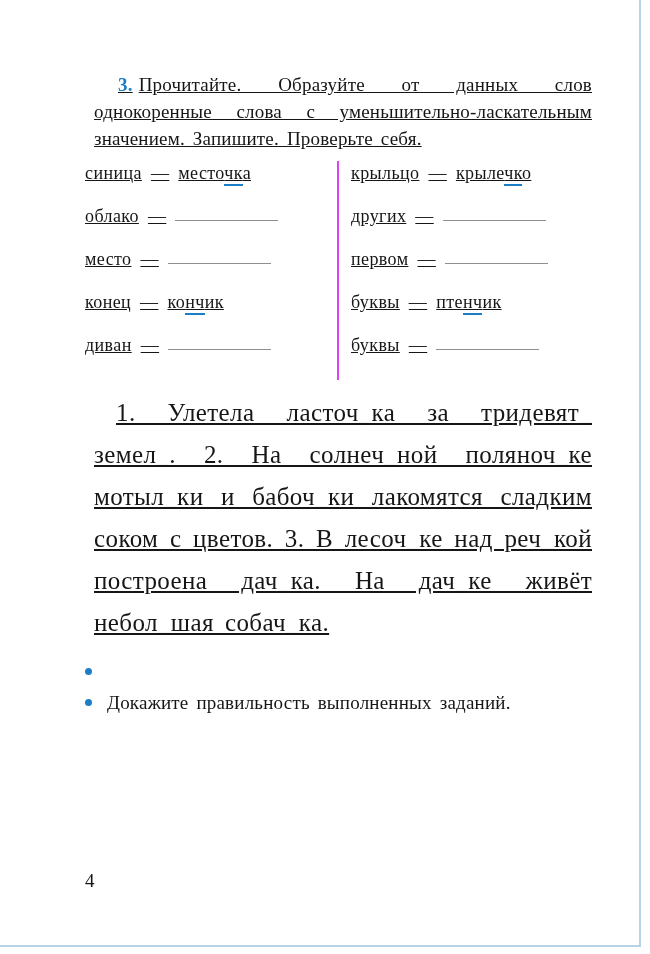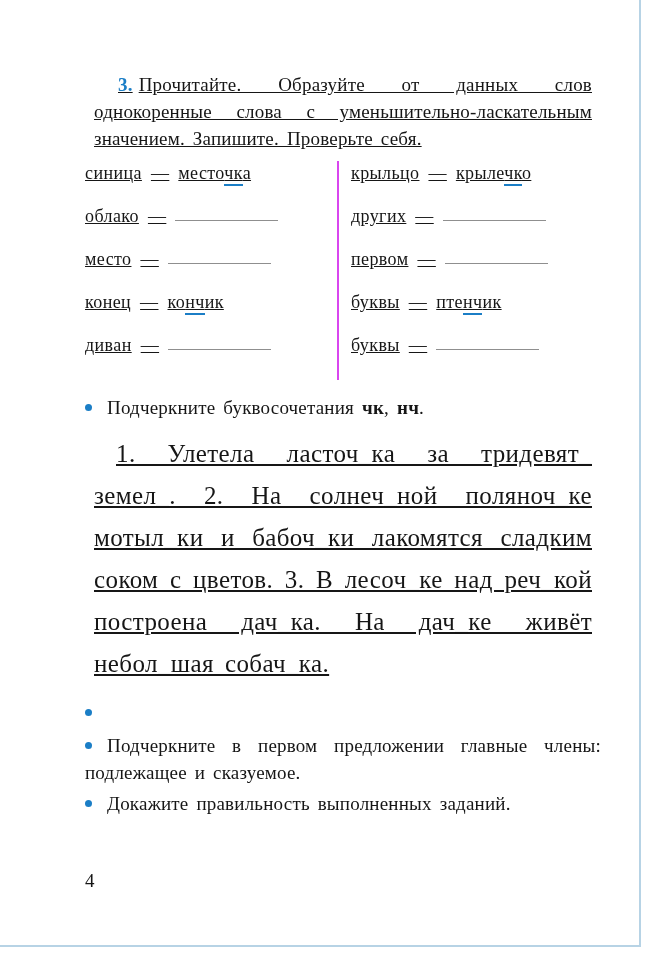--- a/index.html
+++ b/index.html
@@ -137,24 +137,22 @@
             <span><span>пте</span><span class="mark">нч</span><span>ик</span></span>
           </div>
         <div class="pair-row">
             <span>буквы</span>
             <span class="dash">—</span>
             <span class="blank"></span>
           </div>
       </div>
     </div>
 
-    <p class="bullet-para"><span class="dot"></span><span>Подчеркните буквосочетания </span><span class="bold">чк</span><span>, </span><span class="bold">нч</span><span>.</span></p>
 
 
     <p class="para ex4-body">1. Улетела ласточ_ка за тридевят_ земел_. 2. На солнеч_ной поляноч_ке мотыл_ки и бабоч_ки лакомятся сладким соком с цветов. 3. В лесоч_ке над реч_кой построена дач_ка. На дач_ке живёт небол_шая собач_ка.</p>
 
     <p class="bullet-para"><span class="dot"></span></p>
-    <p class="bullet-para mt6"><span class="dot"></span><span>Подчеркните в первом предложении главные члены: подлежащее и сказуемое.</span></p>
     <p class="bullet-para mt4"><span class="dot"></span><span>Докажите правильность выполненных заданий.</span></p>
   </div>
 
   <div class="page-num">4</div>
 </div>
 
 </body></html>

